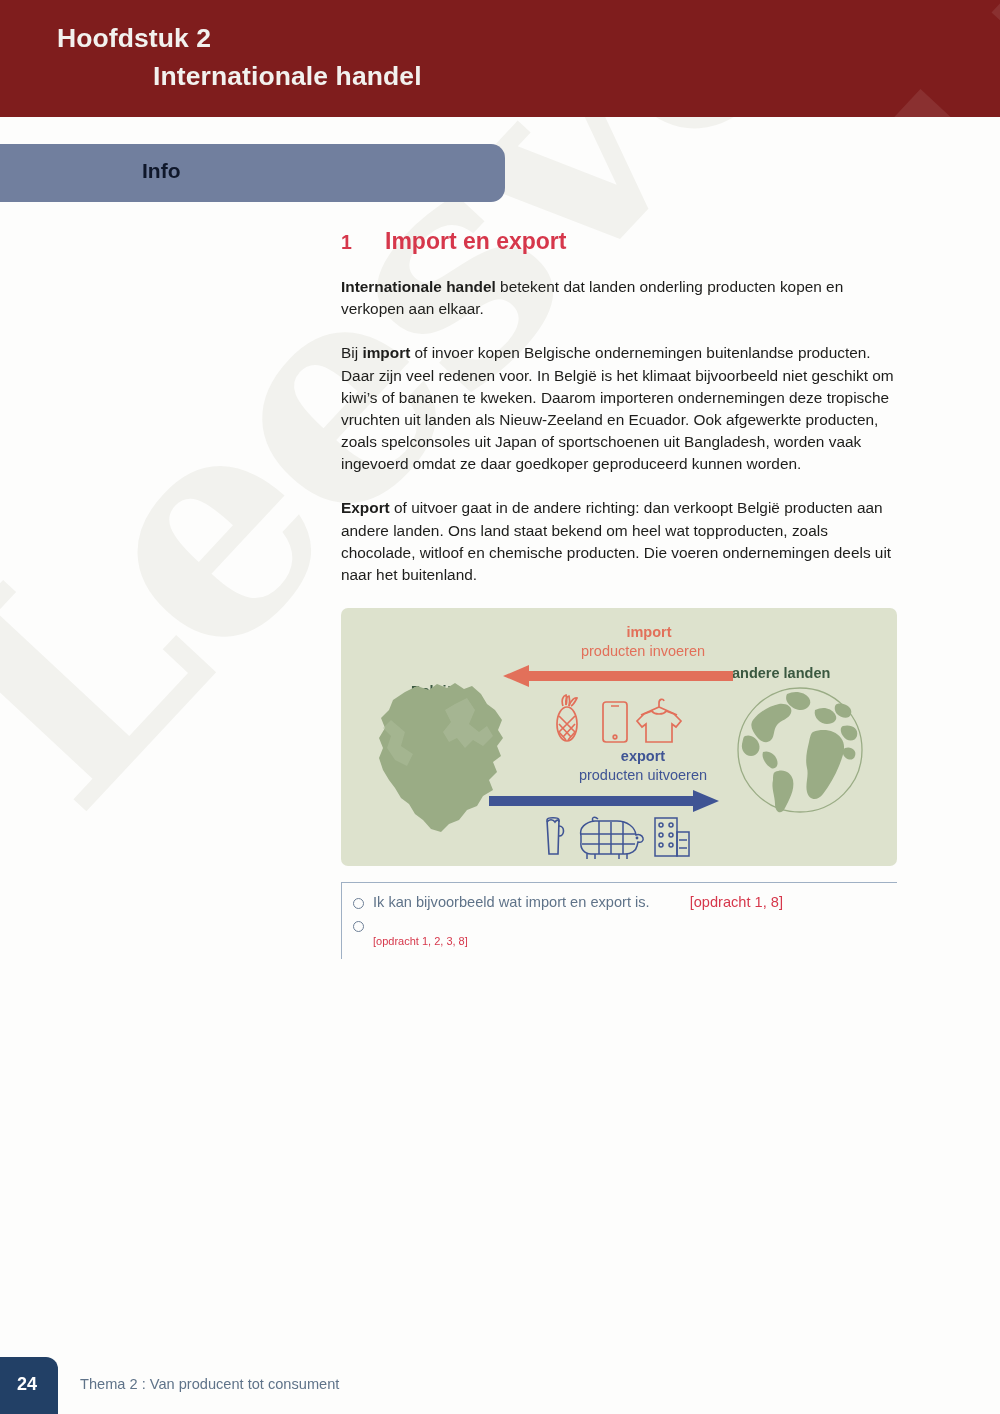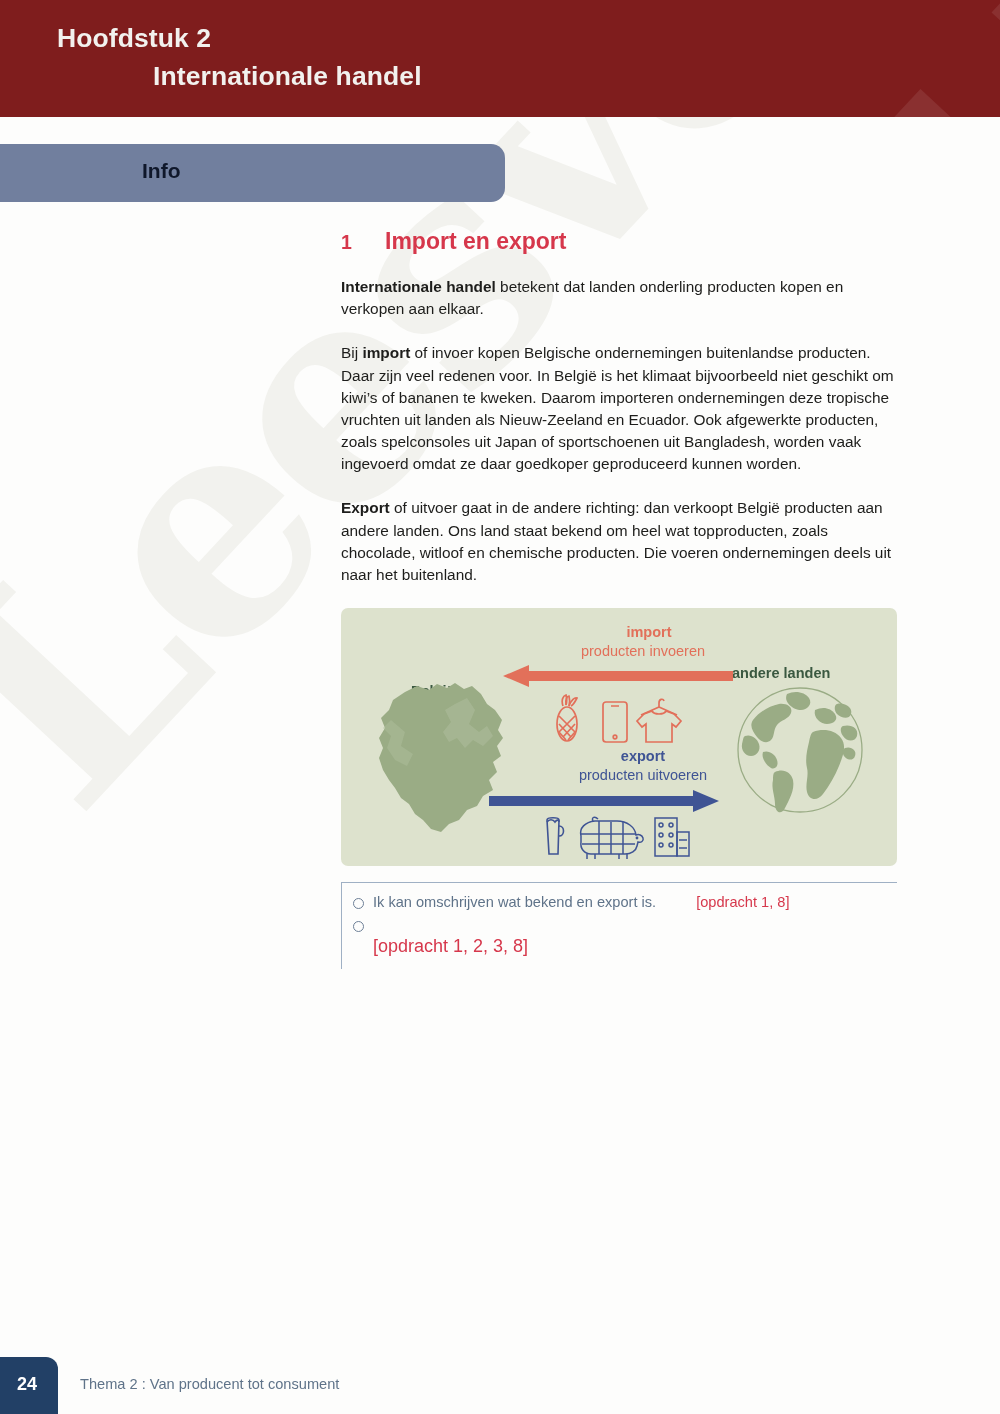--- a/index.html
+++ b/index.html
@@ -240,21 +240,21 @@
     margin-right: 9px;
   }
   .check-text {
     font-size: 14.6px;
     line-height: 1.42;
     color: #5f7389;
   }
   .opdr { color: #d6374b; padding-left: 36px; }
   .check-cont {
     padding-left: 31px;
-    font-size: 18px;
+    font-size: 11px;
     line-height: 1.42;
     color: #d6374b;
   }
 
   
   .footer-badge {
     position: absolute;
     left: -14px;
     top: 1357px;
     width: 72px;
@@ -414,21 +414,21 @@
             <circle cx="130" cy="31" r="2"></circle>
           <line x1="138" y1="26" x2="146" y2="26"></line>
           <line x1="138" y1="34" x2="146" y2="34"></line>
         </g>
       </svg>
     </div>
 
     <div class="checklist">
       <div class="check-row">
         <span class="check-circle"></span>
-        <span class="check-text"><span>Ik kan omschrijven wat bekend en export is. </span><span class="opdr">[opdracht 1, 8]</span></span>
+        <span class="check-text"><span>Ik kan bijvoorbeeld wat import en export is. </span><span class="opdr">[opdracht 1, 8]</span></span>
       </div>
       <div class="check-row">
         <span class="check-circle"></span>
       </div>
       <div class="check-cont">[opdracht 1, 2, 3, 8]</div>
     </div>
 
   </div>
 
   <div class="footer-badge">

